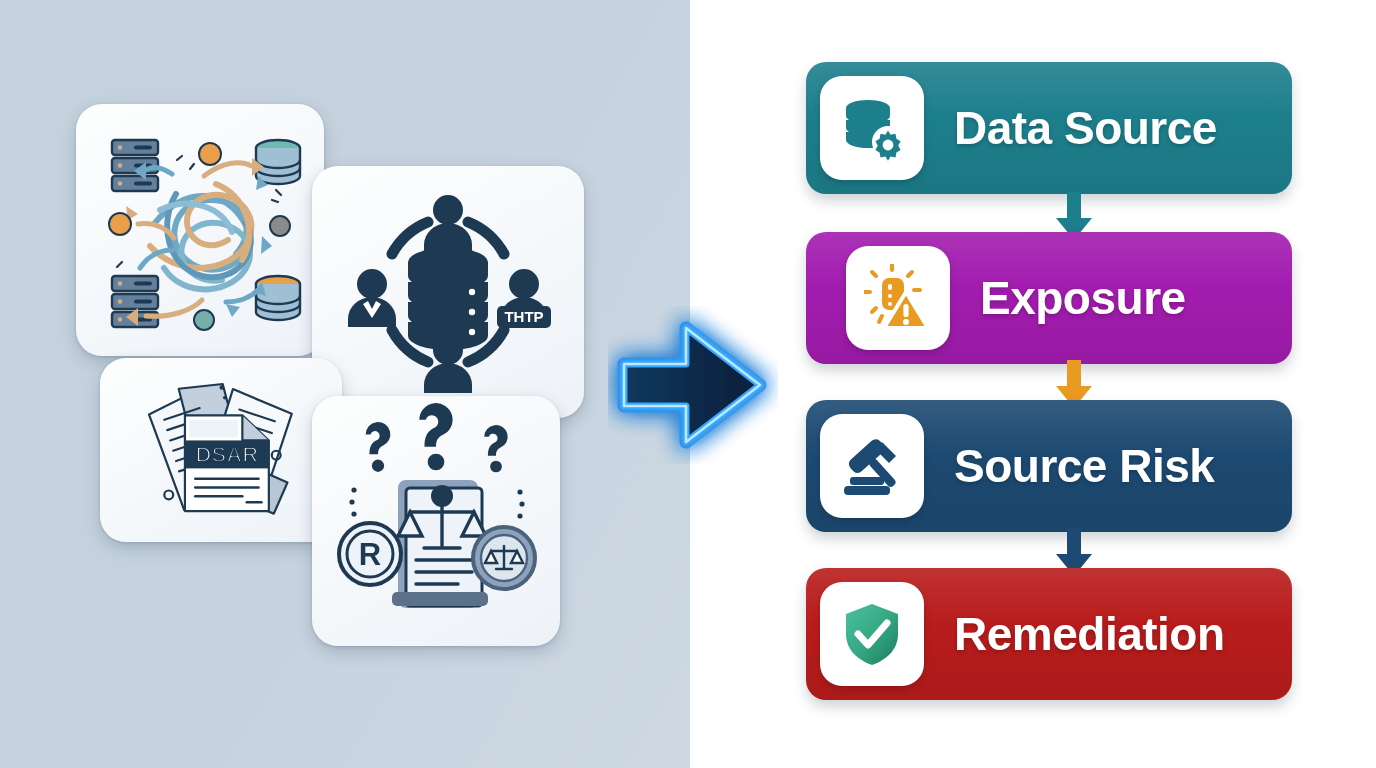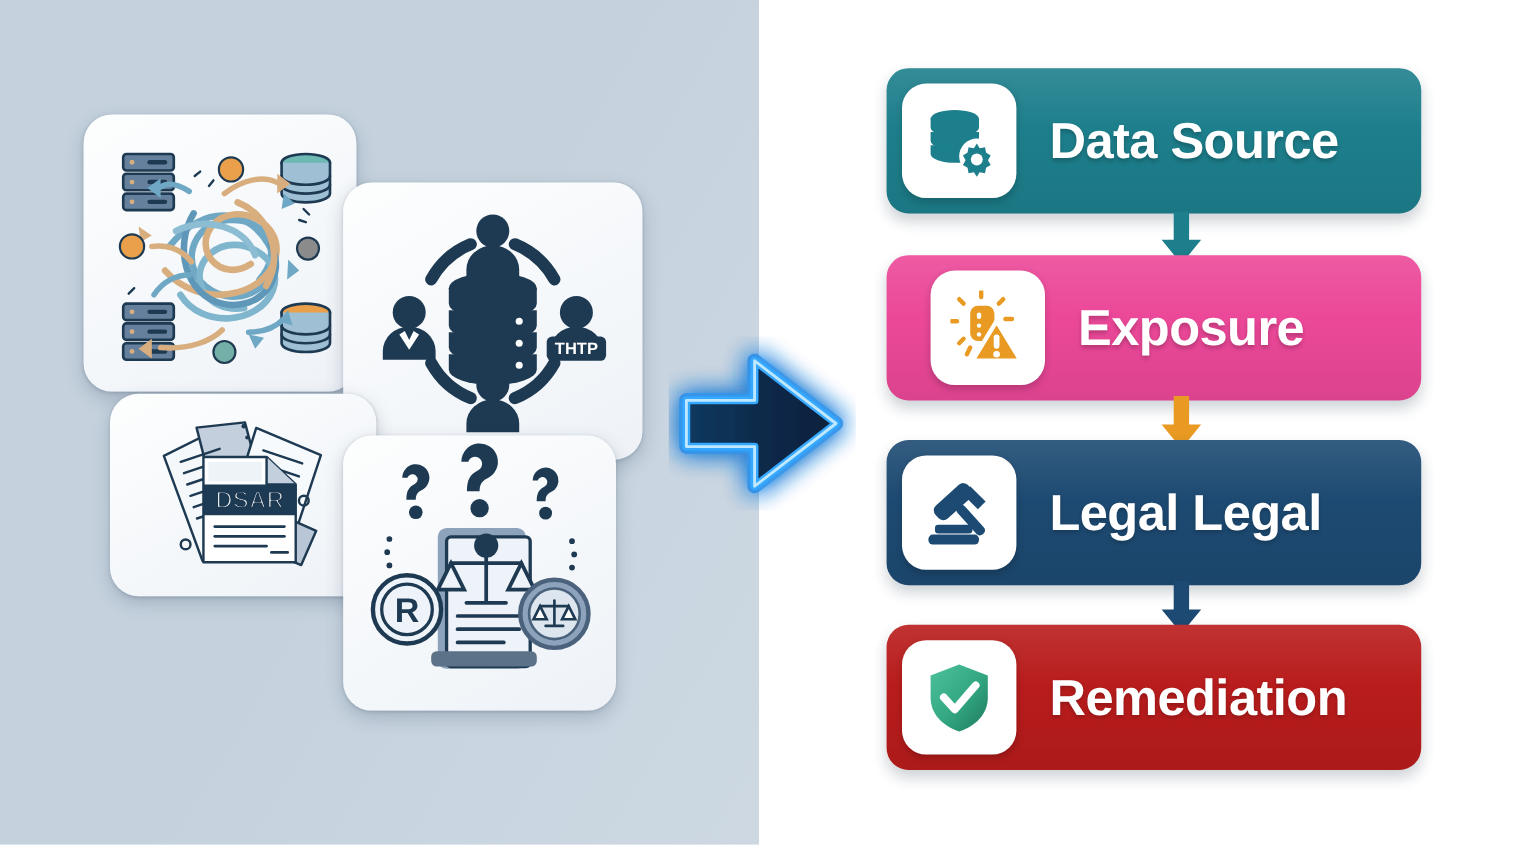--- a/index.html
+++ b/index.html
@@ -395,21 +395,21 @@
         </svg>
       </div>
       <span class="step-label">Data Source</span>
     </div>
     <div class="connector conn-1">
       <svg viewBox="0 0 52 50">
         <path d="M19,0 h14 v26 h11 L26,48 L8,26 h11 z" fill="#1d7f8c"></path>
       </svg>
     </div>
 
-    <div class="step step-2" style="background:#ec4899;padding-left:40px;">
+    <div class="step step-2" style="background:#a21caf;padding-left:40px;">
       <div class="icon-tile">
         <svg viewBox="0 0 68 68">
           <g stroke="#e89a22" stroke-width="4" stroke-linecap="round" fill="none">
             <path d="M28,6 V1"></path>
               <path d="M12,12 L8,8"></path>
               <path d="M44,12 L48,8"></path>
             <path d="M6,28 H1"></path>
               <path d="M50,26 H56"></path>
             <path d="M12,44 L8,48"></path>
               <path d="M18,52 L15,58"></path>
@@ -440,21 +440,21 @@
             <rect x="6" y="54" width="46" height="9" rx="4"></rect>
             <rect x="12" y="45" width="34" height="8" rx="3"></rect>
             <g transform="rotate(-42 34 30)">
               <rect x="14" y="14" width="40" height="16" rx="6"></rect>
               <rect x="30" y="28" width="9" height="34" rx="4"></rect>
             </g>
             <path d="M44,10 l14,14 -7,7 -14,-14 z"></path>
           </g>
         </svg>
       </div>
-      <span class="step-label">Legal Legal</span>
+      <span class="step-label">Source Risk</span>
     </div>
     <div class="connector conn-3">
       <svg viewBox="0 0 52 50">
         <path d="M19,0 h14 v26 h11 L26,48 L8,26 h11 z" fill="#1d4a72"></path>
       </svg>
     </div>
 
     <div class="step step-4" style="background:#b91c1c;">
       <div class="icon-tile">
         <svg viewBox="0 0 68 68">

